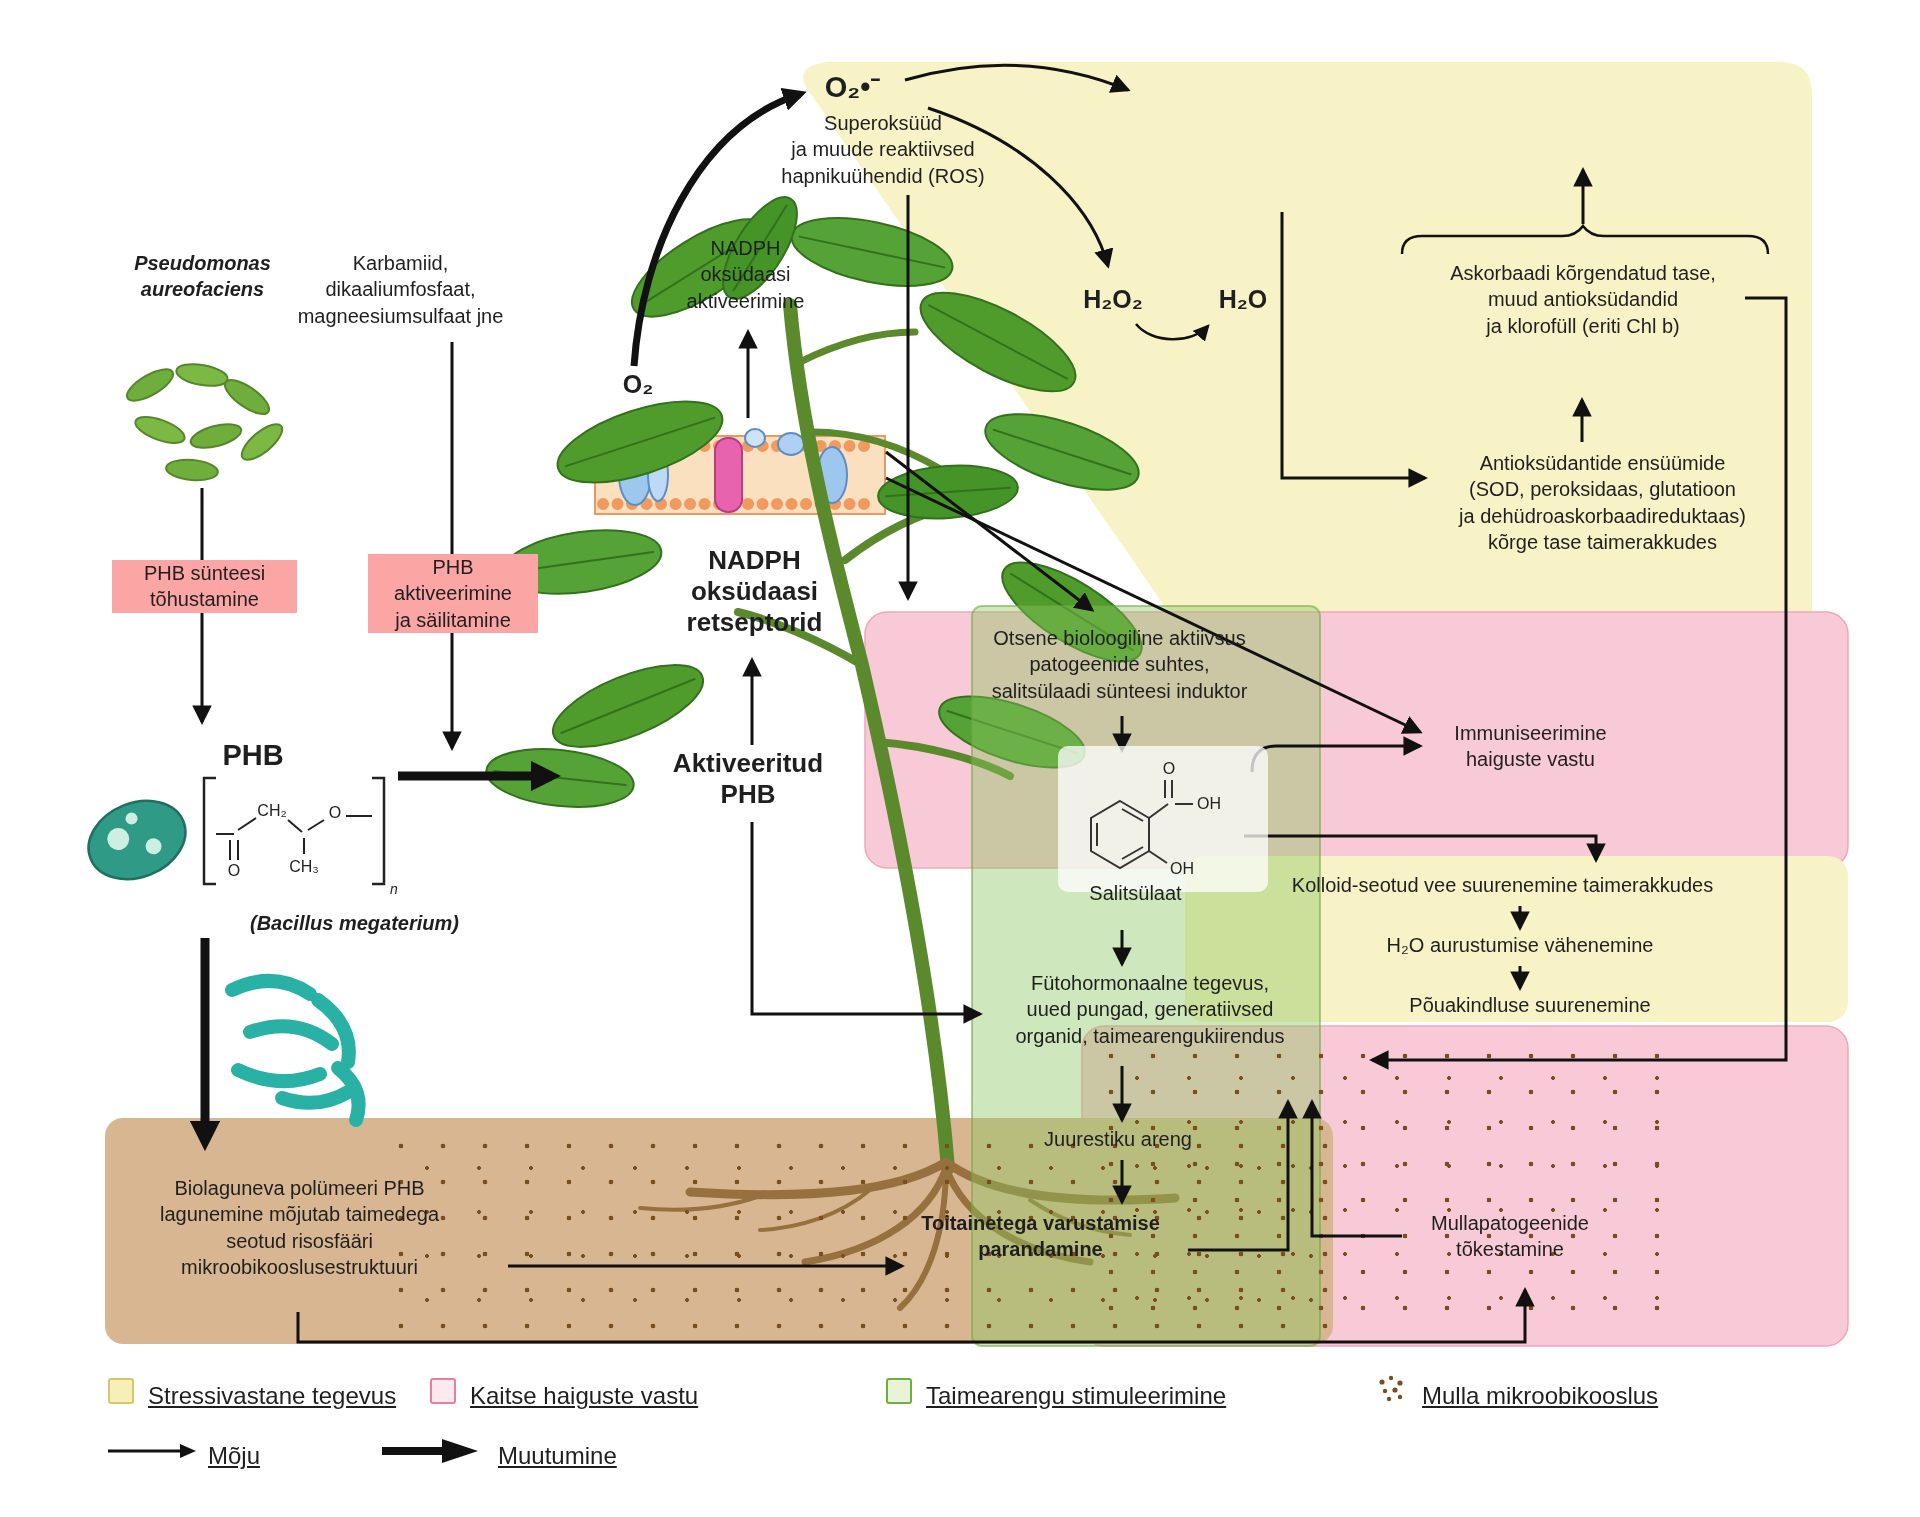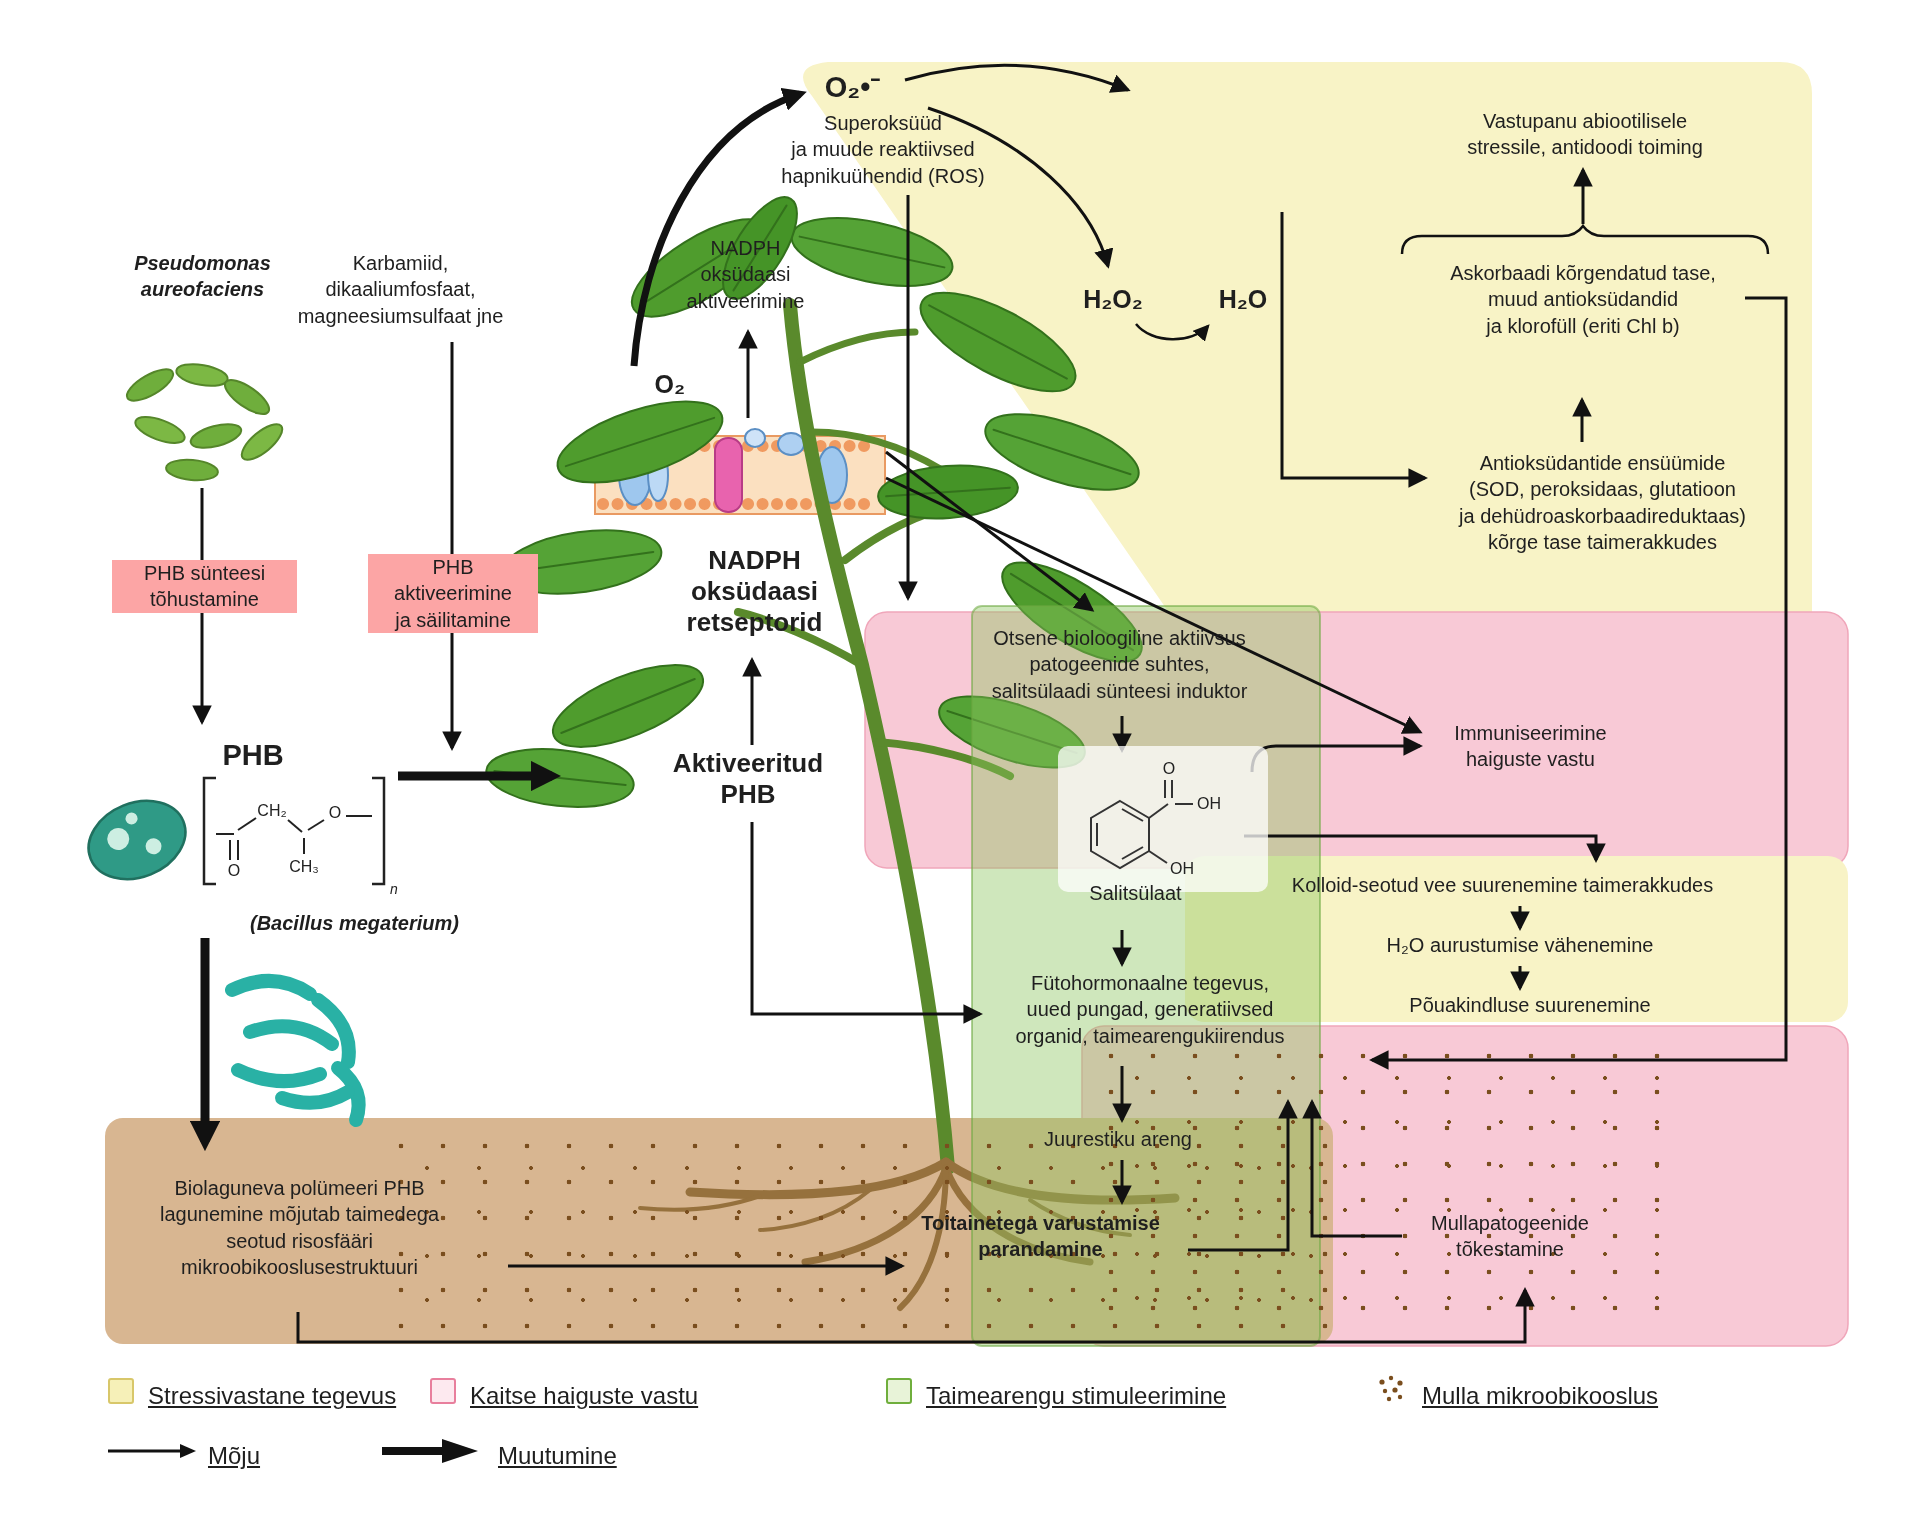--- a/index.html
+++ b/index.html
@@ -239,22 +239,20 @@
         <text x="137" y="57">OH</text>
         <text x="110" y="122">OH</text>
       </g>
     </g>
   </svg>
 
   <div class="txt xl" style="left:805px;top:68px;width:95px;">O₂•⁻</div>
   <div class="txt" style="left:738px;top:110px;width:290px;">Superoksüüd
 ja muude reaktiivsed
 hapnikuühendid (ROS)</div>
-  <div class="txt" style="left:1425px;top:108px;width:320px;">Vastupanu abiootilisele
-stressile, antidoodi toiming</div>
   <div class="txt formula" style="left:1068px;top:283px;width:90px;">H₂O₂</div>
   <div class="txt formula" style="left:1198px;top:283px;width:90px;">H₂O</div>
   <div class="txt" style="left:1408px;top:260px;width:350px;">Askorbaadi kõrgendatud tase,
 muud antioksüdandid
 ja klorofüll (eriti Chl b)</div>
   <div class="txt" style="left:1415px;top:450px;width:375px;">Antioksüdantide ensüümide
 (SOD, peroksidaas, glutatioon
 ja dehüdroaskorbaadireduktaas)
 kõrge tase taimerakkudes</div>
   <div class="txt bold italic" style="left:95px;top:250px;width:215px;">Pseudomonas
@@ -265,21 +263,21 @@
   <div class="txt wbg" style="left:112px;top:560px;width:185px;">PHB sünteesi
 tõhustamine</div>
   <div class="txt wbg" style="left:368px;top:554px;width:170px;">PHB
 aktiveerimine
 ja säilitamine</div>
   <div class="txt xl" style="left:203px;top:736px;width:100px;">PHB</div>
   <div class="txt bold italic" style="left:212px;top:910px;width:285px;">(Bacillus megaterium)</div>
   <div class="txt" style="left:668px;top:235px;width:155px;">NADPH
 oksüdaasi
 aktiveerimine</div>
-  <div class="txt formula" style="left:625px;top:368px;width:60px;text-align:right;">O₂</div>
+  <div class="txt formula" style="left:608px;top:368px;width:60px;">O₂</div>
   <div class="txt big" style="left:652px;top:545px;width:205px;">NADPH
 oksüdaasi
 retseptorid</div>
   <div class="txt big" style="left:648px;top:748px;width:200px;">Aktiveeritud
 PHB</div>
   <div class="txt" style="left:962px;top:625px;width:315px;">Otsene bioloogiline aktiivsus
 patogeenide suhtes,
 salitsülaadi sünteesi induktor</div>
   <div class="txt" style="left:1058px;top:880px;width:155px;">Salitsülaat</div>
   <div class="txt" style="left:1428px;top:720px;width:205px;">Immuniseerimine

